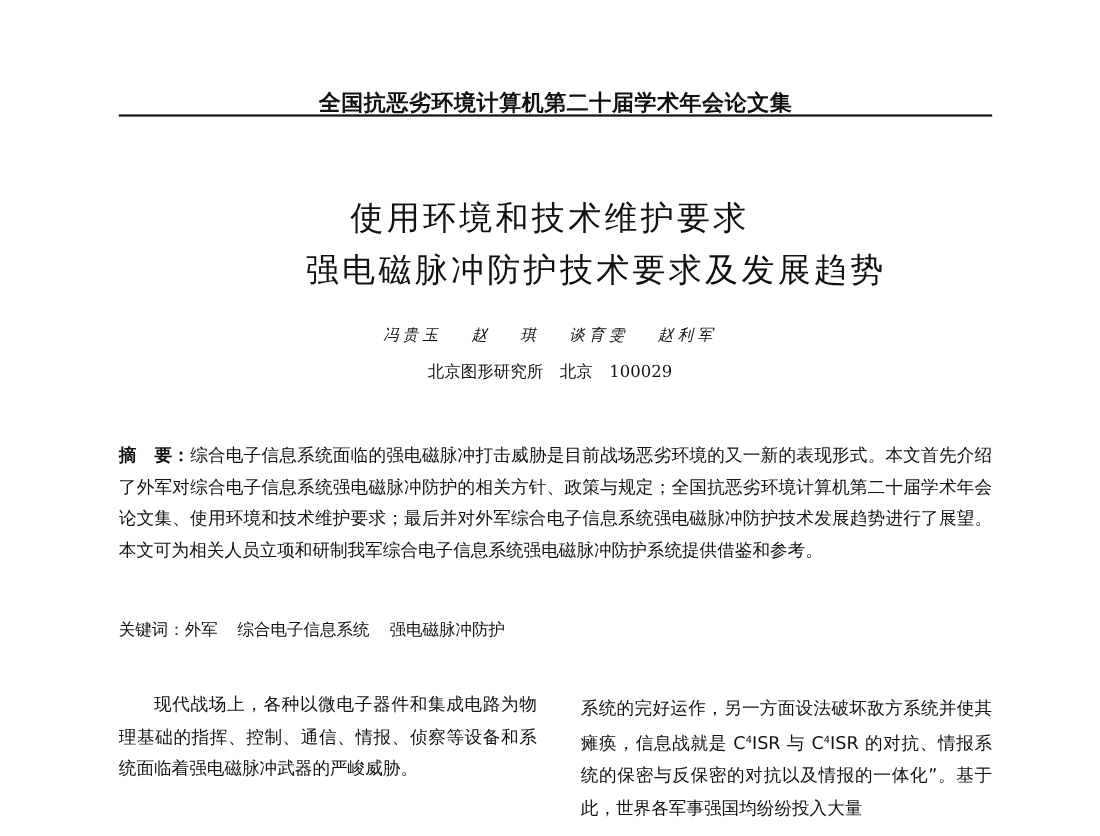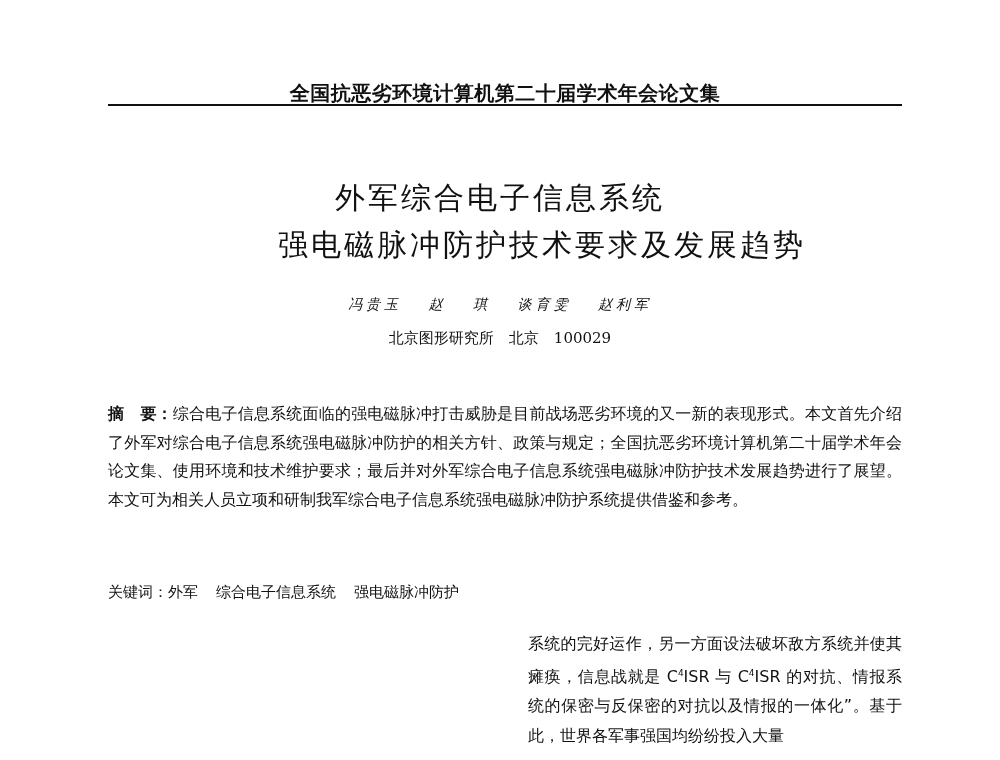--- a/index.html
+++ b/index.html
@@ -35,49 +35,50 @@
     text-align: center; font-size: 15px;
   }
   .abstract {
     position: absolute; left: 108px; top: 400px; width: 794px;
     font-size: 16px; line-height: 28.5px; text-align: justify;
     font-family: "DejaVu Sans", sans-serif;
   }
   .abstract .label { font-weight: bold; }
   .keywords {
     position: absolute; left: 108px; top: 563px; width: 794px;
-    font-size: 15px; font-family: Liberation Sans, sans-serif; margin-top: 20px;
+    font-size: 15px; font-family: Liberation Sans, sans-serif;
   }
   .keywords span.kw { margin-right: 18px; }
   .col { position: absolute; font-size: 16px; line-height: 29.5px; font-family: "DejaVu Sans", sans-serif; }
   .col.left { left: 108px; top: 625px; width: 380px; }
   .col.right { left: 528px; top: 629px; width: 374px; text-align: justify; }
   .section-heading { font-size: 22px; line-height: 34px; margin-bottom: 0; font-family: "DejaVu Serif", serif; }
   .section-heading .num { font-weight: bold; margin-right: 22px; }
   .para { text-indent: 2em; text-align: justify; }
   sup { font-size: 9px; }
 </style>
 </head>
 <body>
 
 <div class="running-head">全国抗恶劣环境计算机第二十届学术年会论文集</div>
 <div class="head-rule"></div>
 
-<div class="title l1">外军综合电子信息系统</div>
+<div class="title l1">使用环境和技术维护要求</div>
 <div class="title l2">强电磁脉冲防护技术要求及发展趋势</div>
 
 <div class="authors">冯贵玉  赵 琪  谈育雯  赵利军</div>
 <div class="affil">北京图形研究所　北京　100029</div>
 
 <div class="abstract">
   <span class="label">摘　要：</span><span>综合电子信息系统面临的强电磁脉冲打击威胁是目前战场恶劣环境的又一新的表现形式。本文首先介绍了外军对综合电子信息系统强电磁脉冲防护的相关方针、政策与规定；全国抗恶劣环境计算机第二十届学术年会论文集、使用环境和技术维护要求；最后并对外军综合电子信息系统强电磁脉冲防护技术发展趋势进行了展望。本文可为相关人员立项和研制我军综合电子信息系统强电磁脉冲防护系统提供借鉴和参考。</span>
 </div>
 
 <div class="keywords">
   <span>关键词：</span><span class="kw">外军</span><span class="kw">综合电子信息系统</span><span class="kw">强电磁脉冲防护</span>
 </div>
 
 <div class="col left">
+  <div class="para">现代战场上，各种以微电子器件和集成电路为物理基础的指挥、控制、通信、情报、侦察等设备和系统面临着强电磁脉冲武器的严峻威胁。</div>
 </div>
 
 <div class="col right">
   <span>系统的完好运作，另一方面设法破坏敌方系统并使其瘫痪，信息战就是 C</span><sup>4</sup><span>ISR 与 C</span><sup>4</sup><span>ISR 的对抗、情报系统的保密与反保密的对抗以及情报的一体化”。基于此，世界各军事强国均纷纷投入大量</span>
 </div>
 
 </body></html>

